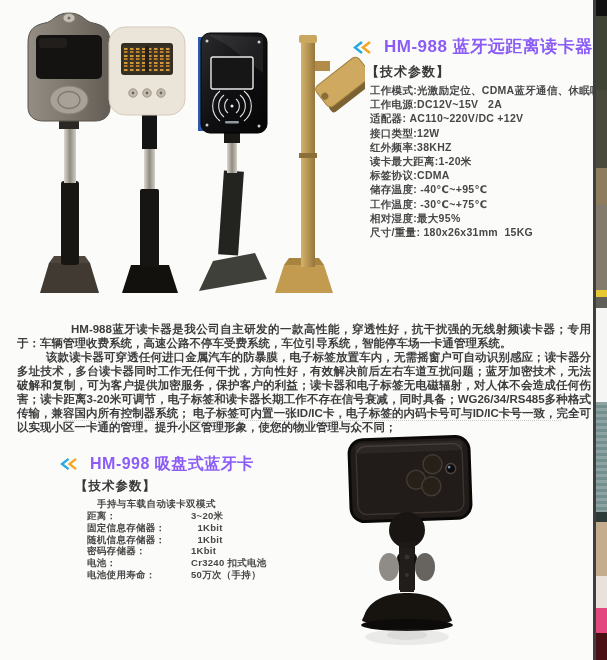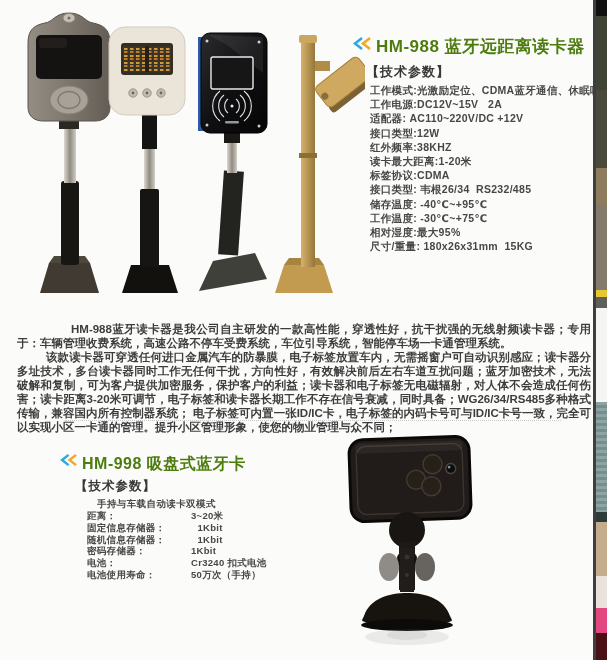--- a/index.html
+++ b/index.html
@@ -19,21 +19,21 @@
   .e8{top:308px;height:94px;background:#f5f5f3;}
   .e9{top:402px;height:110px;background:repeating-linear-gradient(180deg,#8fa3a2 0 3px,#73908e 3px 6px);}
   .e10{top:512px;height:10px;background:#2f3b39;}
   .e11{top:522px;height:54px;background:#c3ad8d;}
   .e12{top:576px;height:32px;background:#e9e2dc;}
   .e13{top:608px;height:25px;background:#e2477f;}
   .e14{top:633px;height:27px;background:#4a1016;}
 
   
   .hm988{position:absolute;left:353px;top:36px;width:246px;}
-  .sec-title{display:flex;gap:3px;font-size:17px;line-height:22px;font-weight:bold;color:#4d7c0f;letter-spacing:.5px;white-space:nowrap;}
+  .sec-title{display:flex;align-items:center;gap:11px;font-size:17px;line-height:22px;font-weight:bold;color:#8b5cf6;letter-spacing:.5px;white-space:nowrap;}
   .chev{flex:0 0 auto;}
   .params{margin:6px 0 3px 13px;font-size:13px;line-height:16px;font-weight:bold;color:#383838;letter-spacing:1px;}
   .spec{margin-left:17px;font-size:10.5px;line-height:14.2px;font-weight:bold;color:#474747;white-space:pre;letter-spacing:.3px;}
 
   
   .desc{position:absolute;left:17px;top:322px;width:574px;font-size:11.5px;line-height:14px;color:#3d3d3d;text-align:justify;font-weight:bold;}
   .desc p{margin:0;}
   .desc .p1{text-indent:54px;}
   .desc .p2{text-indent:29px;}
 
@@ -174,21 +174,20 @@
       <span>HM-988 蓝牙远距离读卡器</span>
     </div>
     <div class="params">【技术参数】</div>
     <div class="spec">工作模式:光激励定位、CDMA蓝牙通信、休眠唤醒</div>
     <div class="spec">工作电源:DC12V~15V   2A</div>
     <div class="spec">适配器: AC110~220V/DC +12V</div>
     <div class="spec">接口类型:12W</div>
     <div class="spec">红外频率:38KHZ</div>
     <div class="spec">读卡最大距离:1-20米</div>
     <div class="spec">标签协议:CDMA</div>
-    <div class="spec">接口类型: 韦根26/34  RS232/485</div>
     <div class="spec">储存温度: -40℃~+95℃</div>
     <div class="spec">工作温度: -30℃~+75℃</div>
     <div class="spec">相对湿度:最大95%</div>
     <div class="spec">尺寸/重量: 180x26x31mm  15KG</div>
   </div>
 
   <div class="desc">
     <p class="p1">HM-988蓝牙读卡器是我公司自主研发的一款高性能，穿透性好，抗干扰强的无线射频读卡器；专用于：车辆管理收费系统，高速公路不停车受费系统，车位引导系统，智能停车场一卡通管理系统。</p>
     <p class="p2">该款读卡器可穿透任何进口金属汽车的防暴膜，电子标签放置车内，无需摇窗户可自动识别感应；读卡器分多址技术，多台读卡器同时工作无任何干扰，方向性好，有效解决前后左右车道互扰问题；蓝牙加密技术，无法破解和复制，可为客户提供加密服务，保护客户的利益；读卡器和电子标签无电磁辐射，对人体不会造成任何伤害；读卡距离3-20米可调节，电子标签和读卡器长期工作不存在信号衰减，同时具备；WG26/34/RS485多种格式传输，兼容国内所有控制器系统； 电子标签可内置一张ID/IC卡，电子标签的内码卡号可与ID/IC卡号一致，完全可以实现小区一卡通的管理。提升小区管理形象，使您的物业管理与众不同；</p>
   </div>

